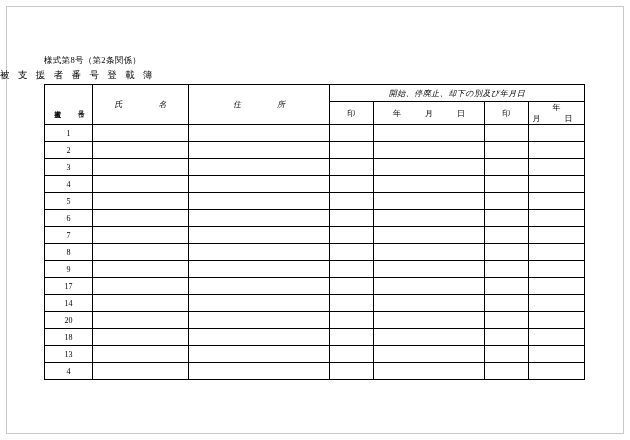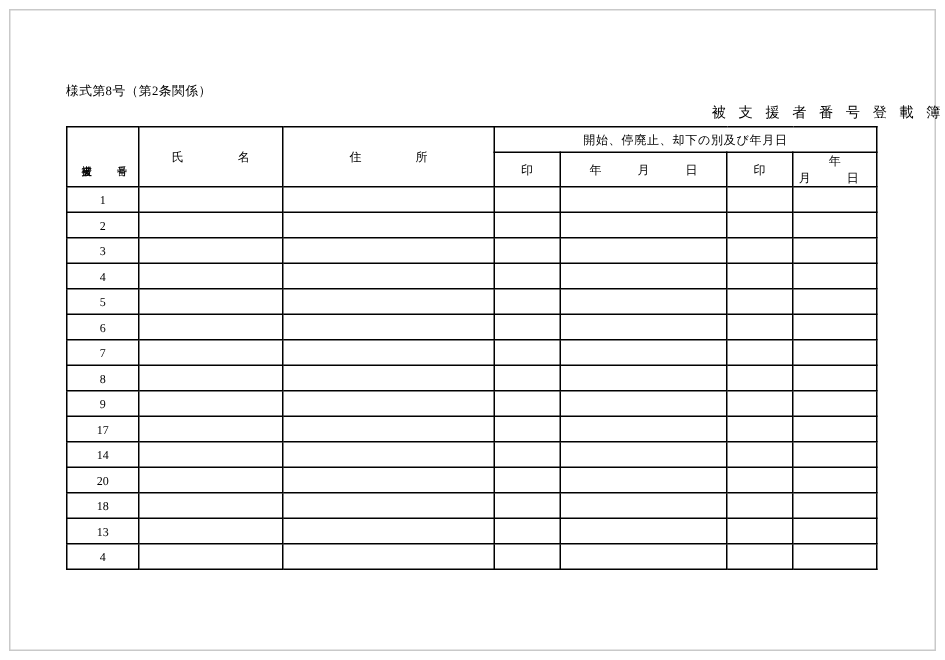--- a/index.html
+++ b/index.html
@@ -37,21 +37,21 @@
     top: 55px;
     font-size: 8.5px;
     letter-spacing: 0.3px;
     white-space: nowrap;
   }
   .doc-title {
     position: absolute;
     left: 0;
     top: 69px;
     width: 630px;
-    text-align: right;
+    text-align: left;
     font-size: 9.5px;
     letter-spacing: 3px;
     white-space: nowrap;
   }
   table.ledger {
     position: absolute;
     left: 44px;
     top: 84px;
     width: 540px;
     border-collapse: collapse;
@@ -97,25 +97,27 @@
     font-size: 7px;
     line-height: 1;
     margin: 0 auto;
     white-space: nowrap;
   }
   .hd-name, .hd-addr {
     height: 34px;
     font-size: 8.5px;
     letter-spacing: 14px;
     text-indent: 14px;
+    font-style: italic;
   }
   .hd-group {
     height: 17px;
     font-size: 8px;
     letter-spacing: 0.5px;
+    font-style: italic;
   }
   .hd-sub {
     height: 17px;
     font-size: 8px;
     letter-spacing: 0.5px;
   }
   .hd-sub.date {
     letter-spacing: 8px;
     text-indent: 8px;
   }

